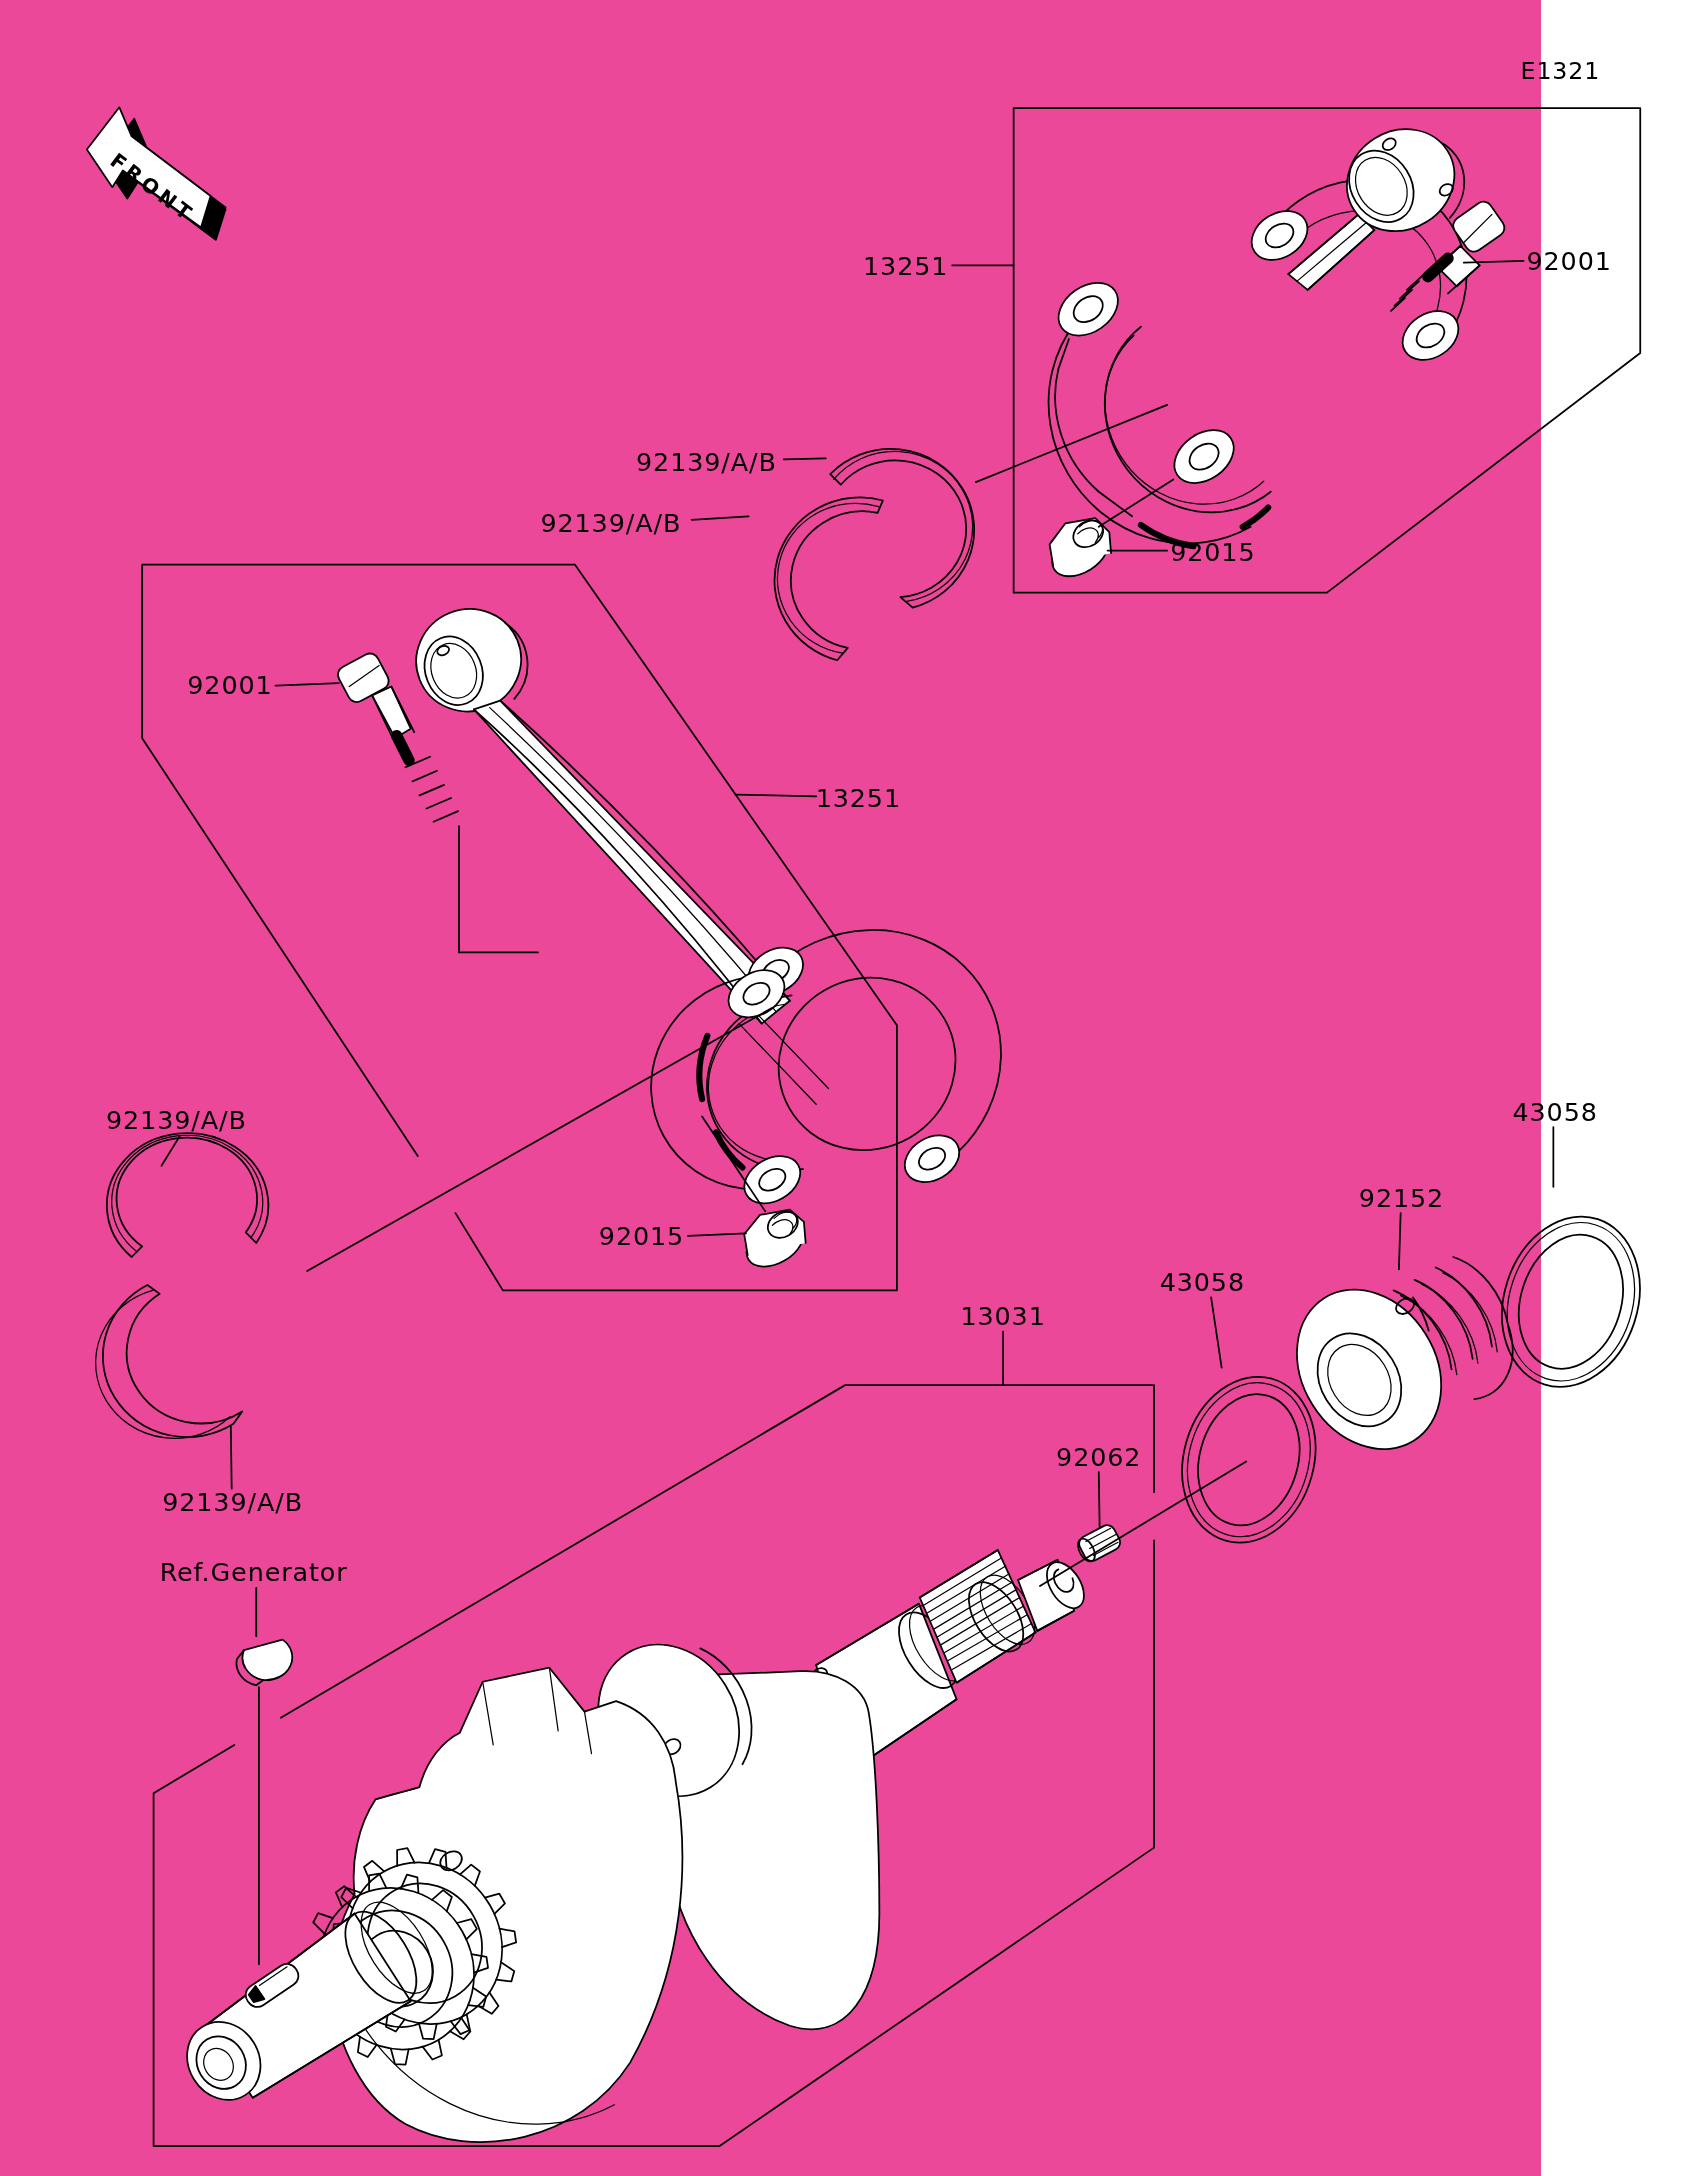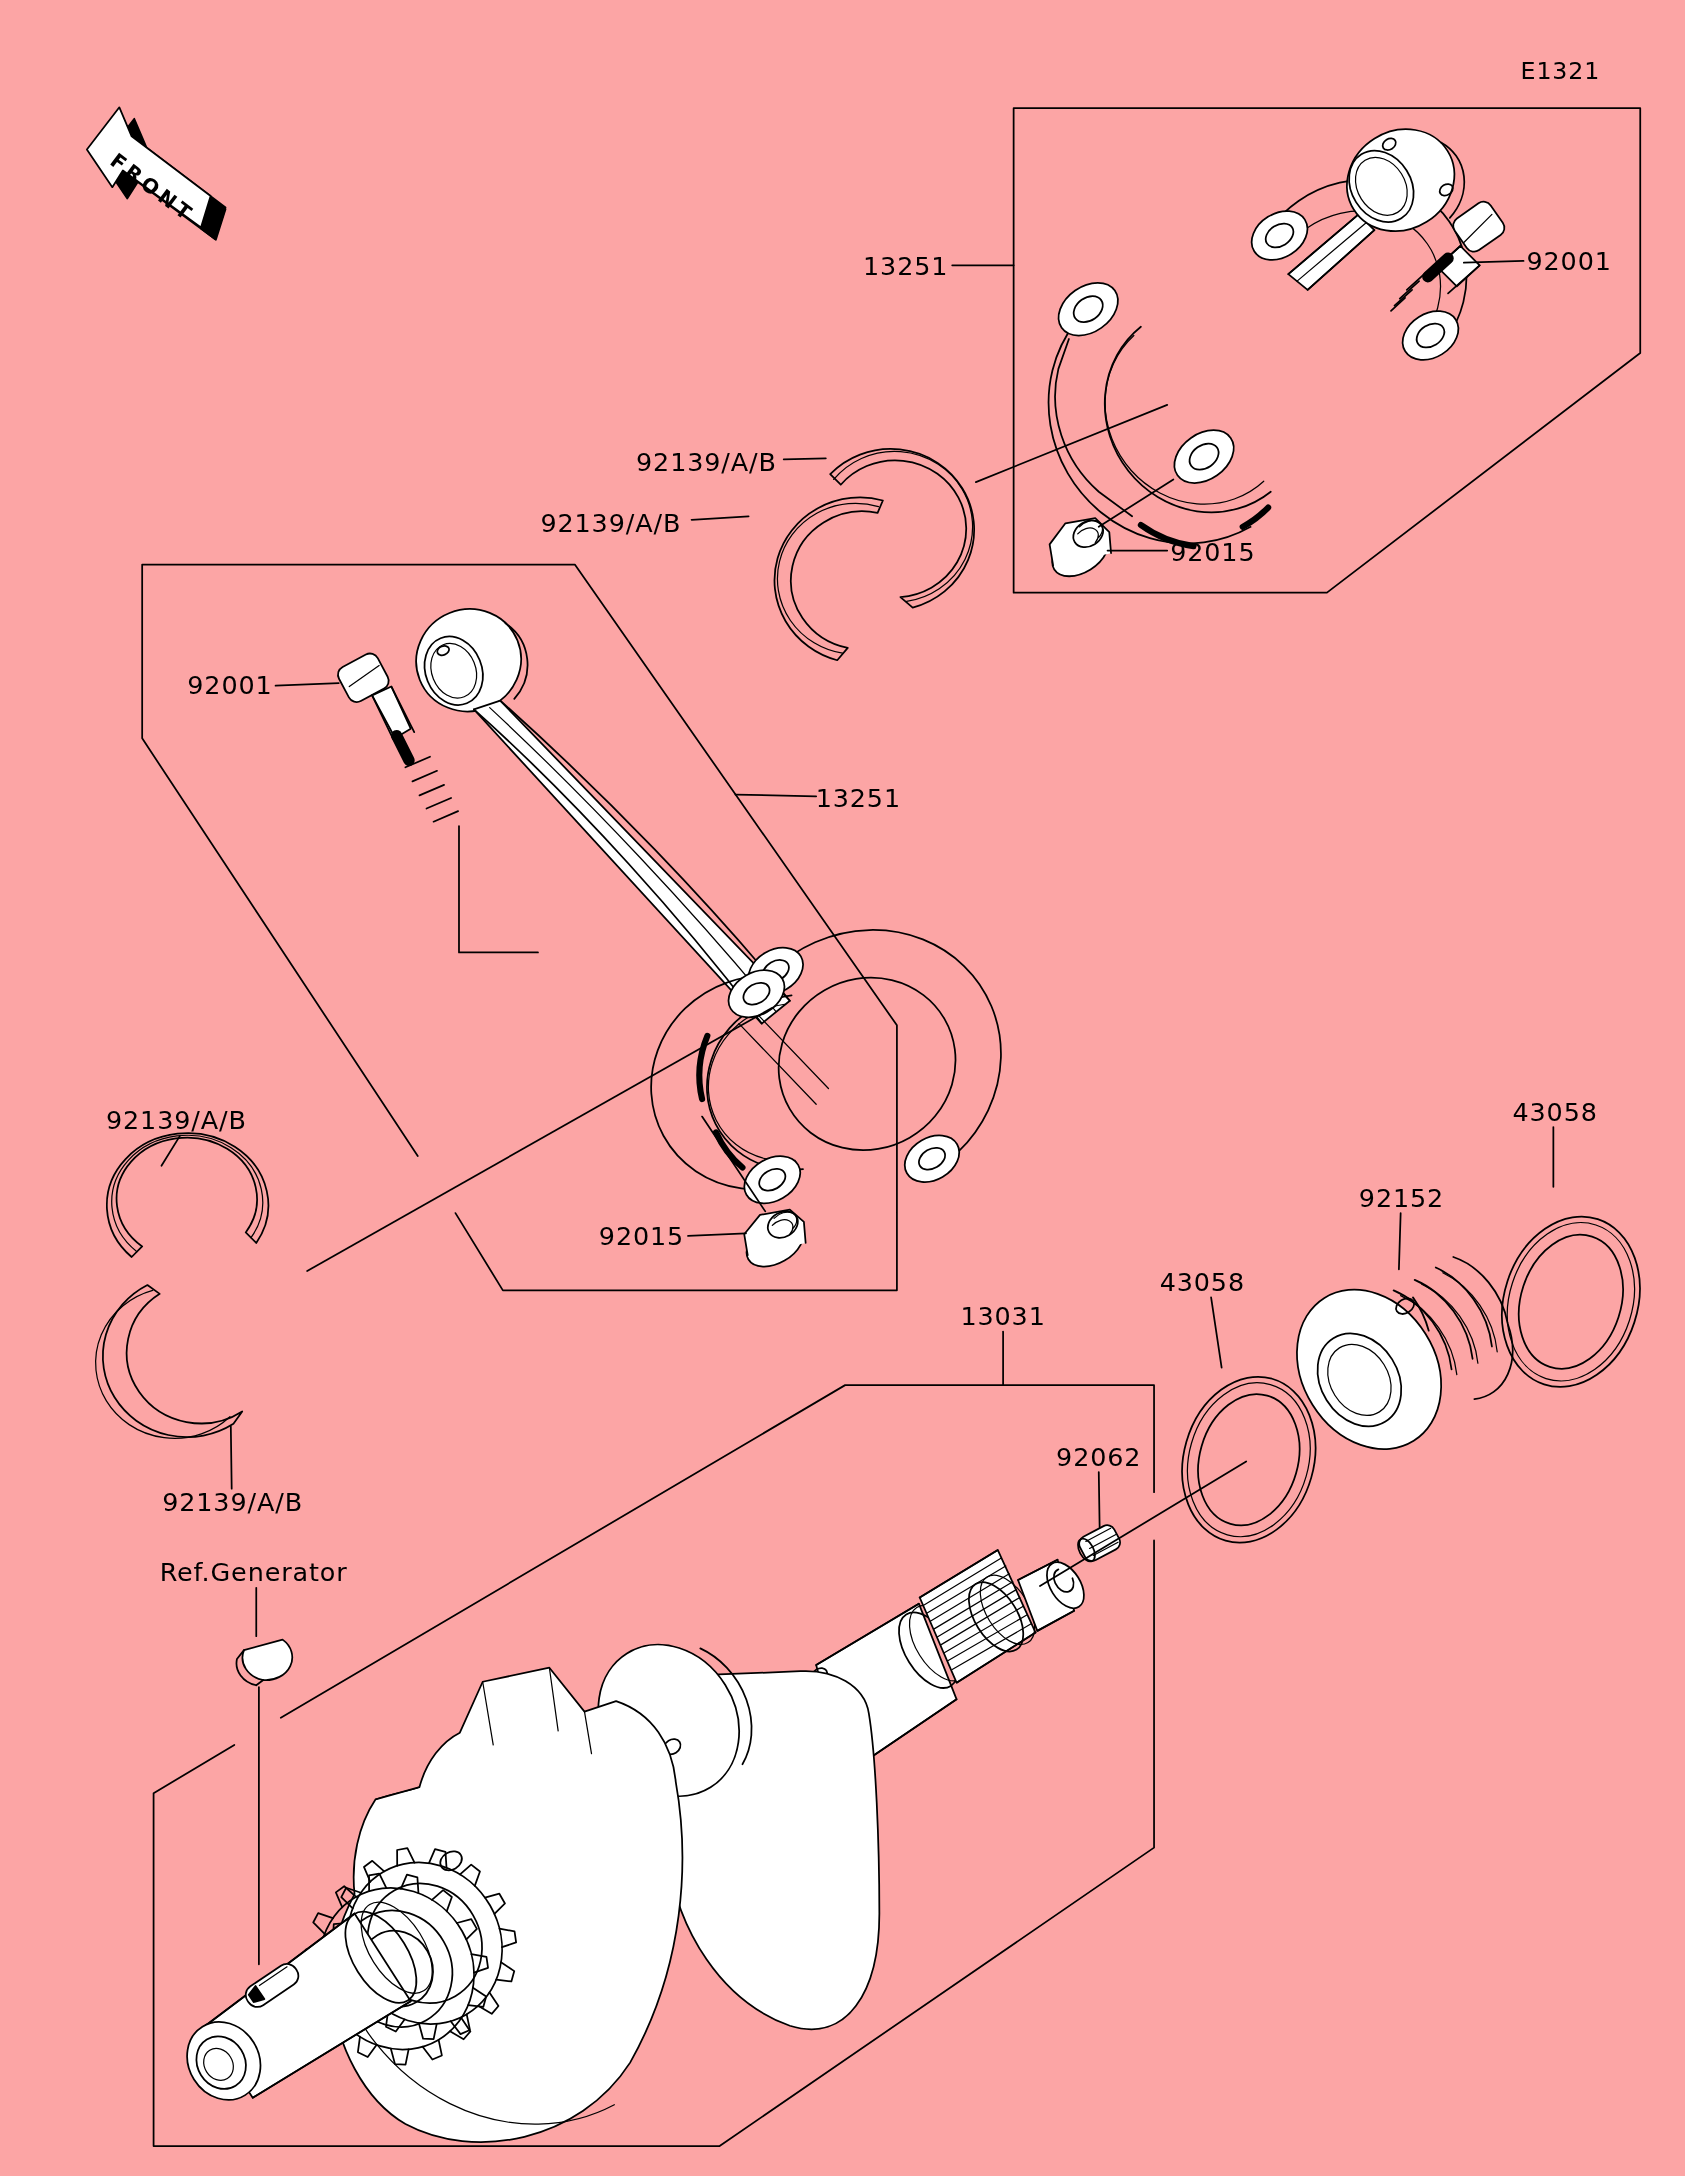--- a/index.html
+++ b/index.html
@@ -1,16 +1,16 @@
 <!DOCTYPE html>
 <html style="font-size:14px"><head>
 <meta charset="utf-8">
 <style>
   html,body{margin:0;padding:0;background:#fff;}
-  #stage{width:1685px;height:2177px;position:relative;background:#fca5a5;}
+  #stage{width:1541px;height:2177px;position:relative;background:#ec4899;}
   svg{display:block;}
   .ink *{stroke:#000;fill:none;stroke-width:2;stroke-linecap:round;stroke-linejoin:round;}
   .ink .solid{fill:#fff;}
   .ink .black{fill:#000;stroke:#000;}
   .ink .thick{stroke-width:7;}
   .ink .band{stroke-width:13;}
   .ink .thin{stroke-width:1.4;}
   .lbl{font-family:"DejaVu Sans",sans-serif;fill:#000;stroke:none;letter-spacing:1px;}
   .front-txt{font-family:"DejaVu Sans",sans-serif;font-weight:bold;fill:#000;stroke:none;letter-spacing:5px;}
 </style>

